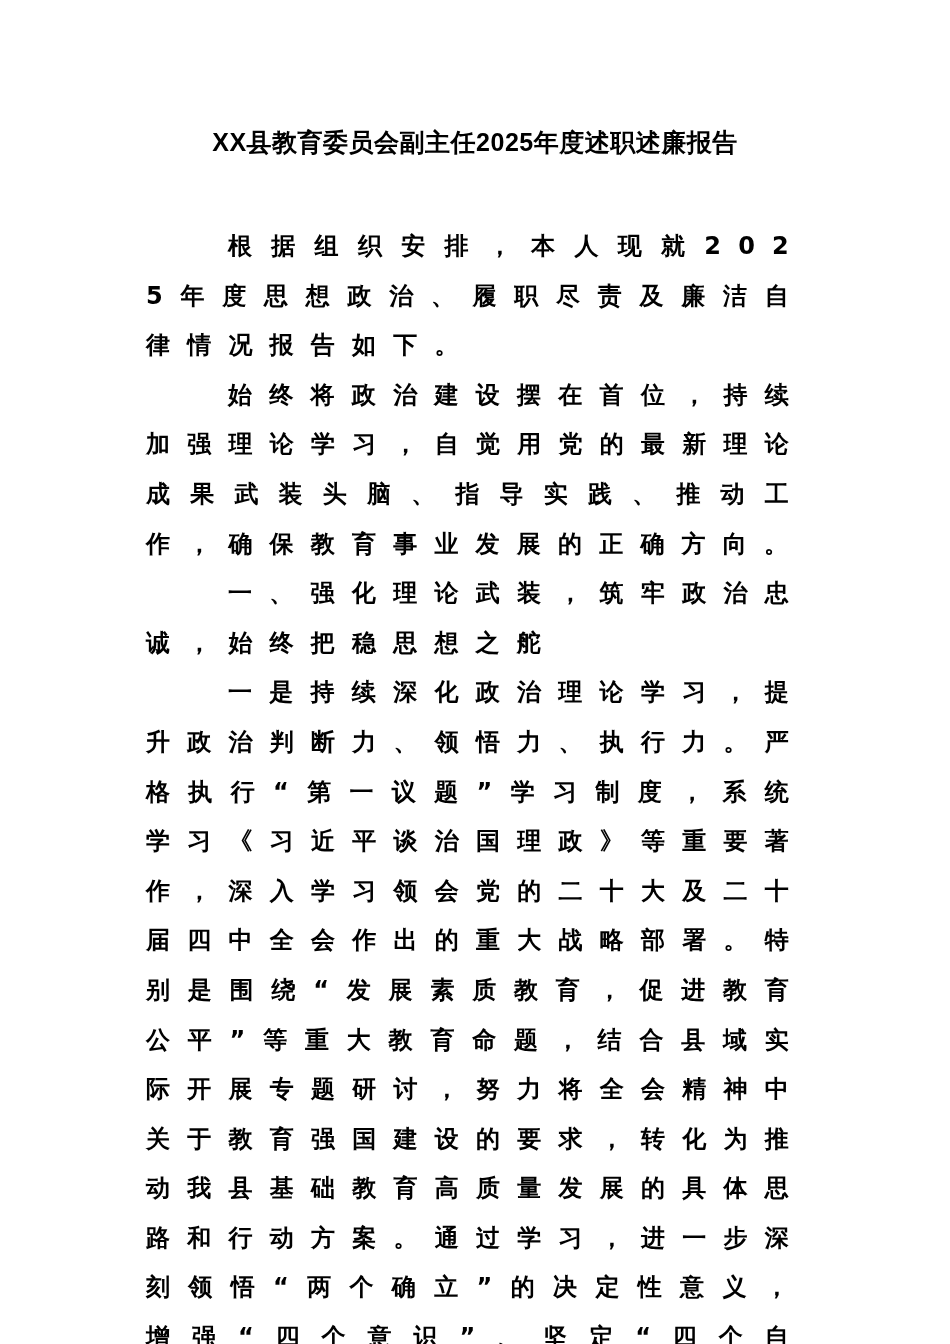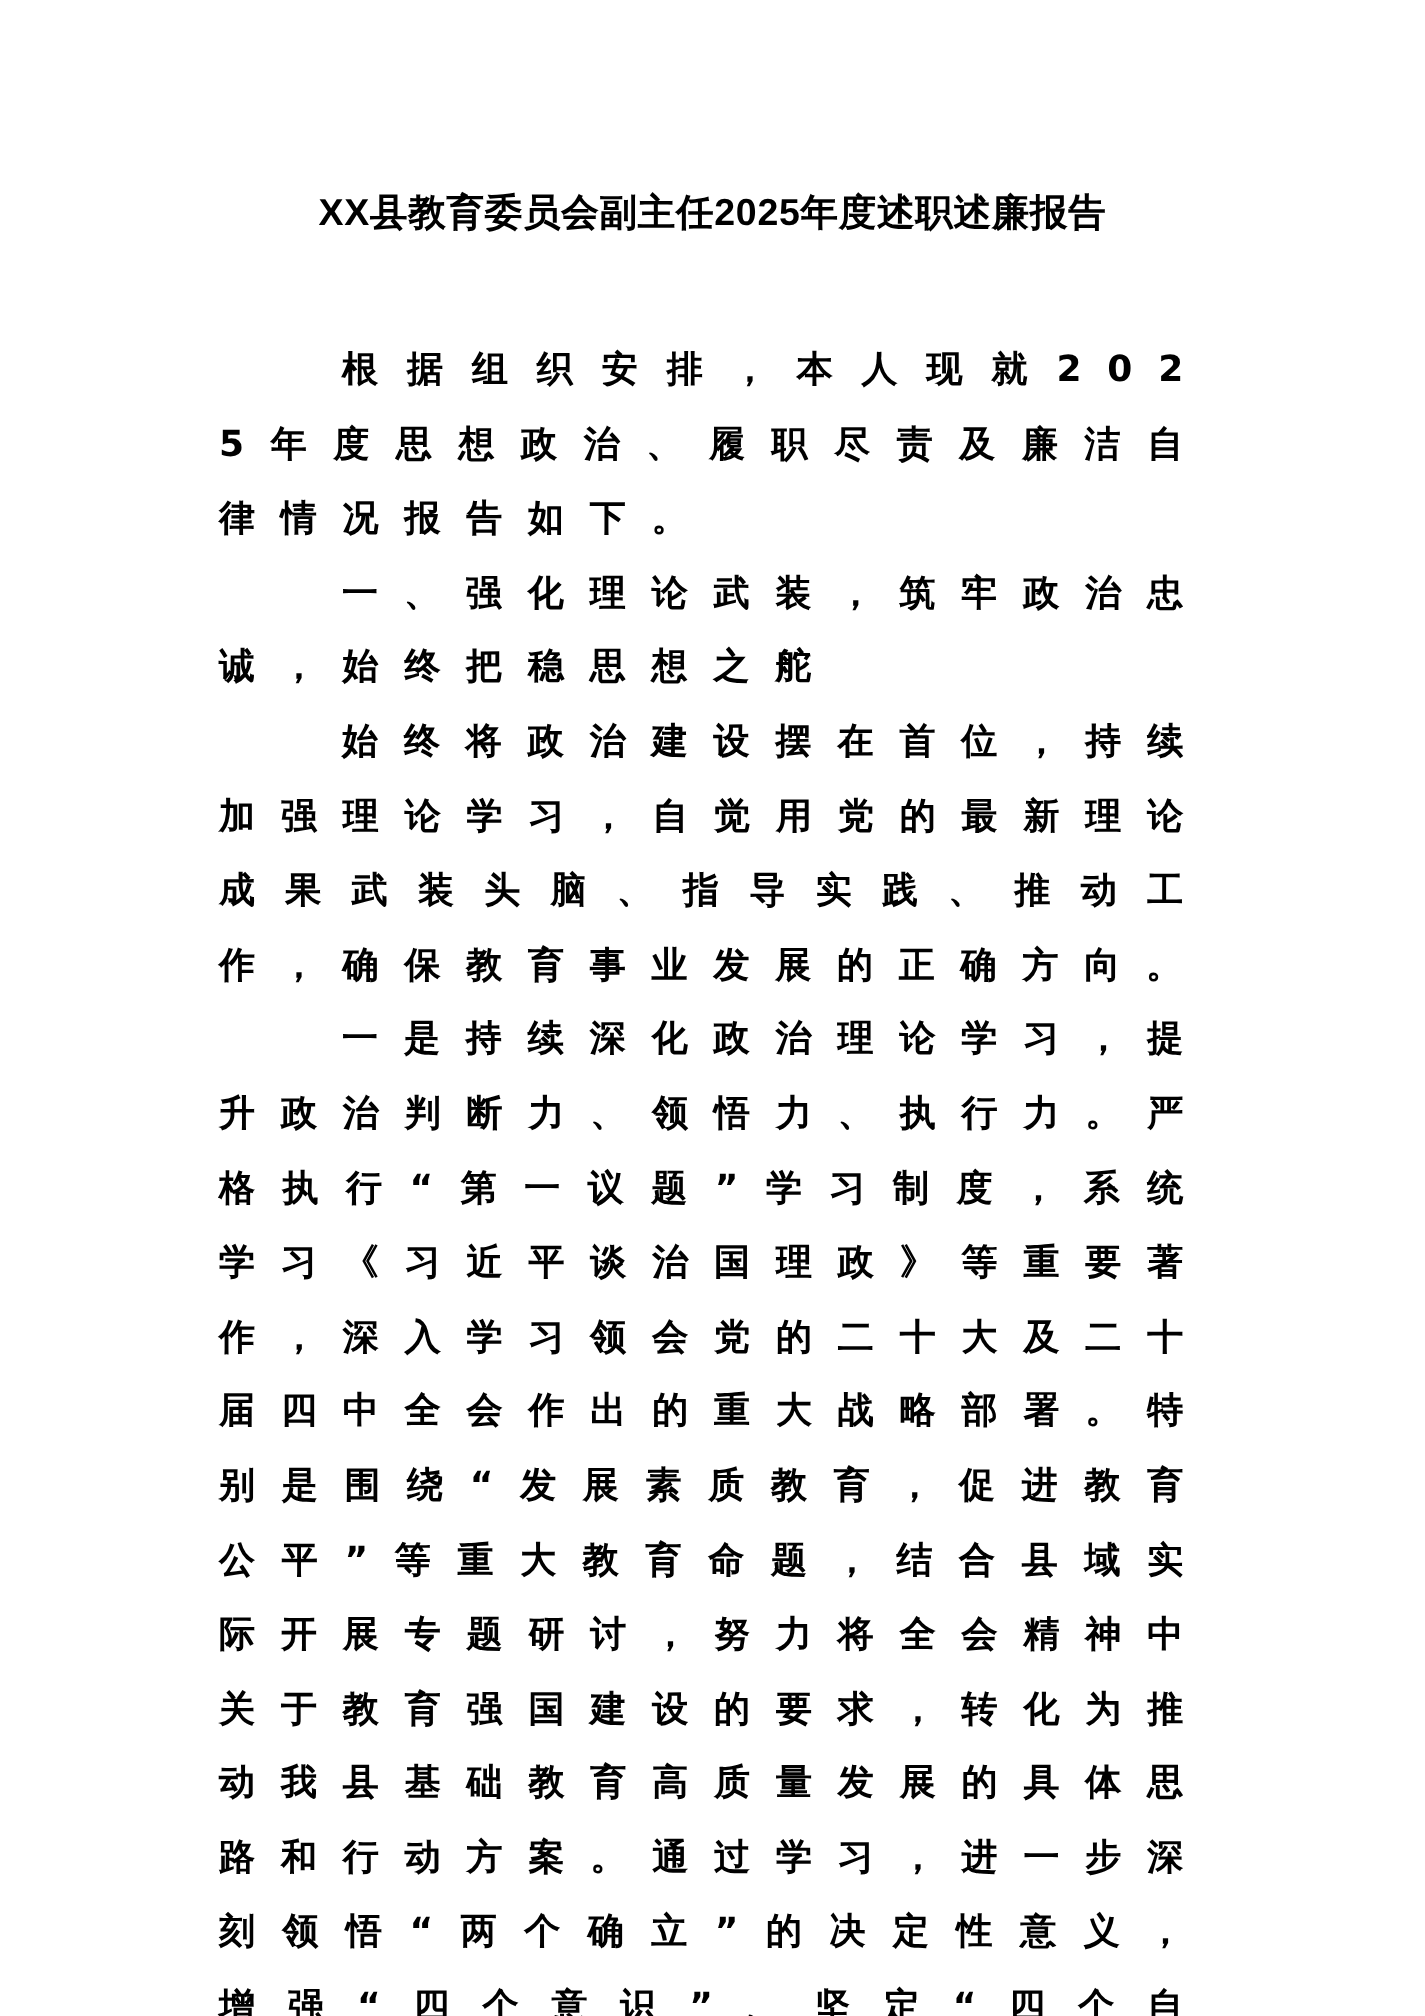--- a/index.html
+++ b/index.html
@@ -57,18 +57,18 @@
     }
   </style>
 </head>
 <body>
 
 <div class="page">
   <h1 class="title">XX县教育委员会副主任2025年度述职述廉报告</h1>
 
   <div class="body">
     <p class="para">根据组织安排，本人现就2025年度思想政治、履职尽责及廉洁自律情况报告如下。</p>
+    <p class="para">始终将政治建设摆在首位，持续加强理论学习，自觉用党的最新理论成果武装头脑、指导实践、推动工作，确保教育事业发展的正确方向。</p>
     <p class="para heading">一、强化理论武装，筑牢政治忠诚，始终把稳思想之舵</p>
-    <p class="para">始终将政治建设摆在首位，持续加强理论学习，自觉用党的最新理论成果武装头脑、指导实践、推动工作，确保教育事业发展的正确方向。</p>
     <p class="para">一是持续深化政治理论学习，提升政治判断力、领悟力、执行力。严格执行“第一议题”学习制度，系统学习《习近平谈治国理政》等重要著作，深入学习领会党的二十大及二十届四中全会作出的重大战略部署。特别是围绕“发展素质教育，促进教育公平”等重大教育命题，结合县域实际开展专题研讨，努力将全会精神中关于教育强国建设的要求，转化为推动我县基础教育高质量发展的具体思路和行动方案。通过学习，进一步深刻领悟“两个确立”的决定性意义，增强“四个意识”、坚定“四个自信”、做到“两个维护”，确保在思想上政治上行动上同党中央保持高度一致，坚决贯彻党的教育方针。</p>
 
   </div>
 </div>
 
 </body></html>

